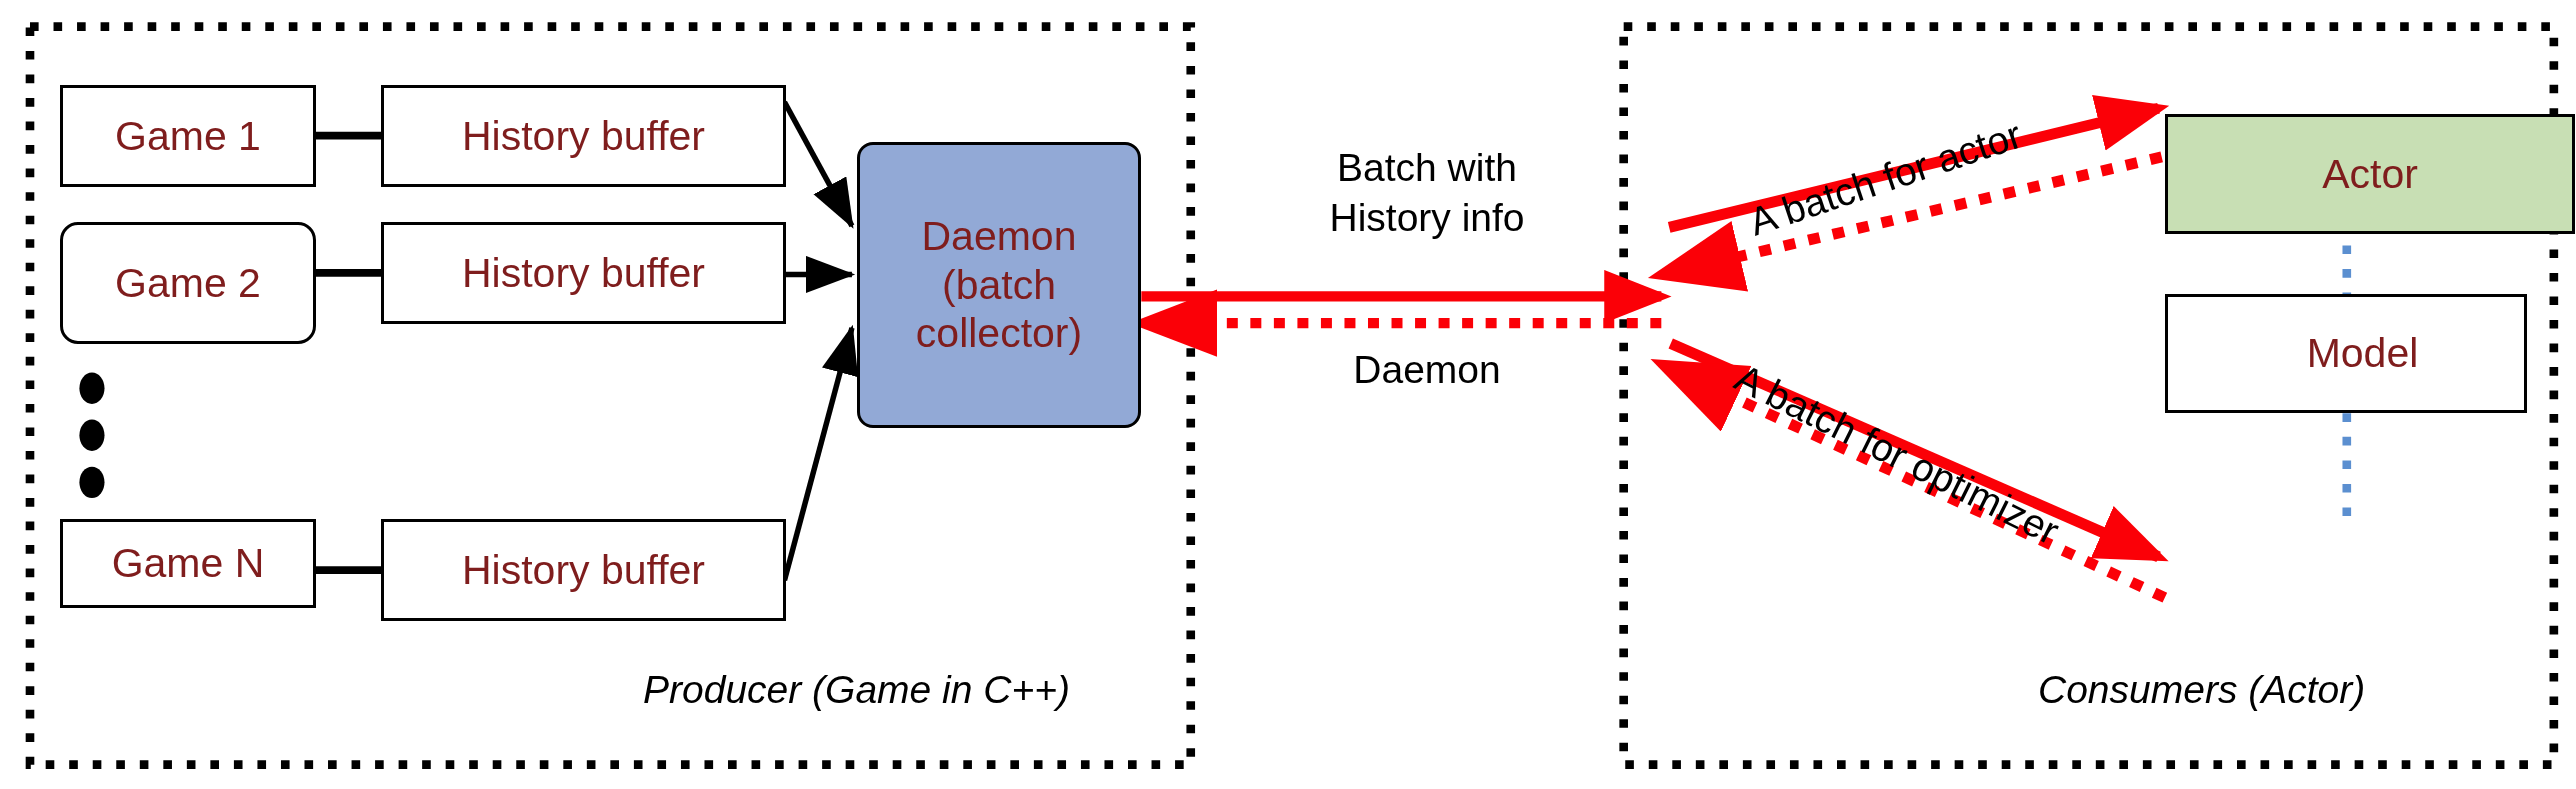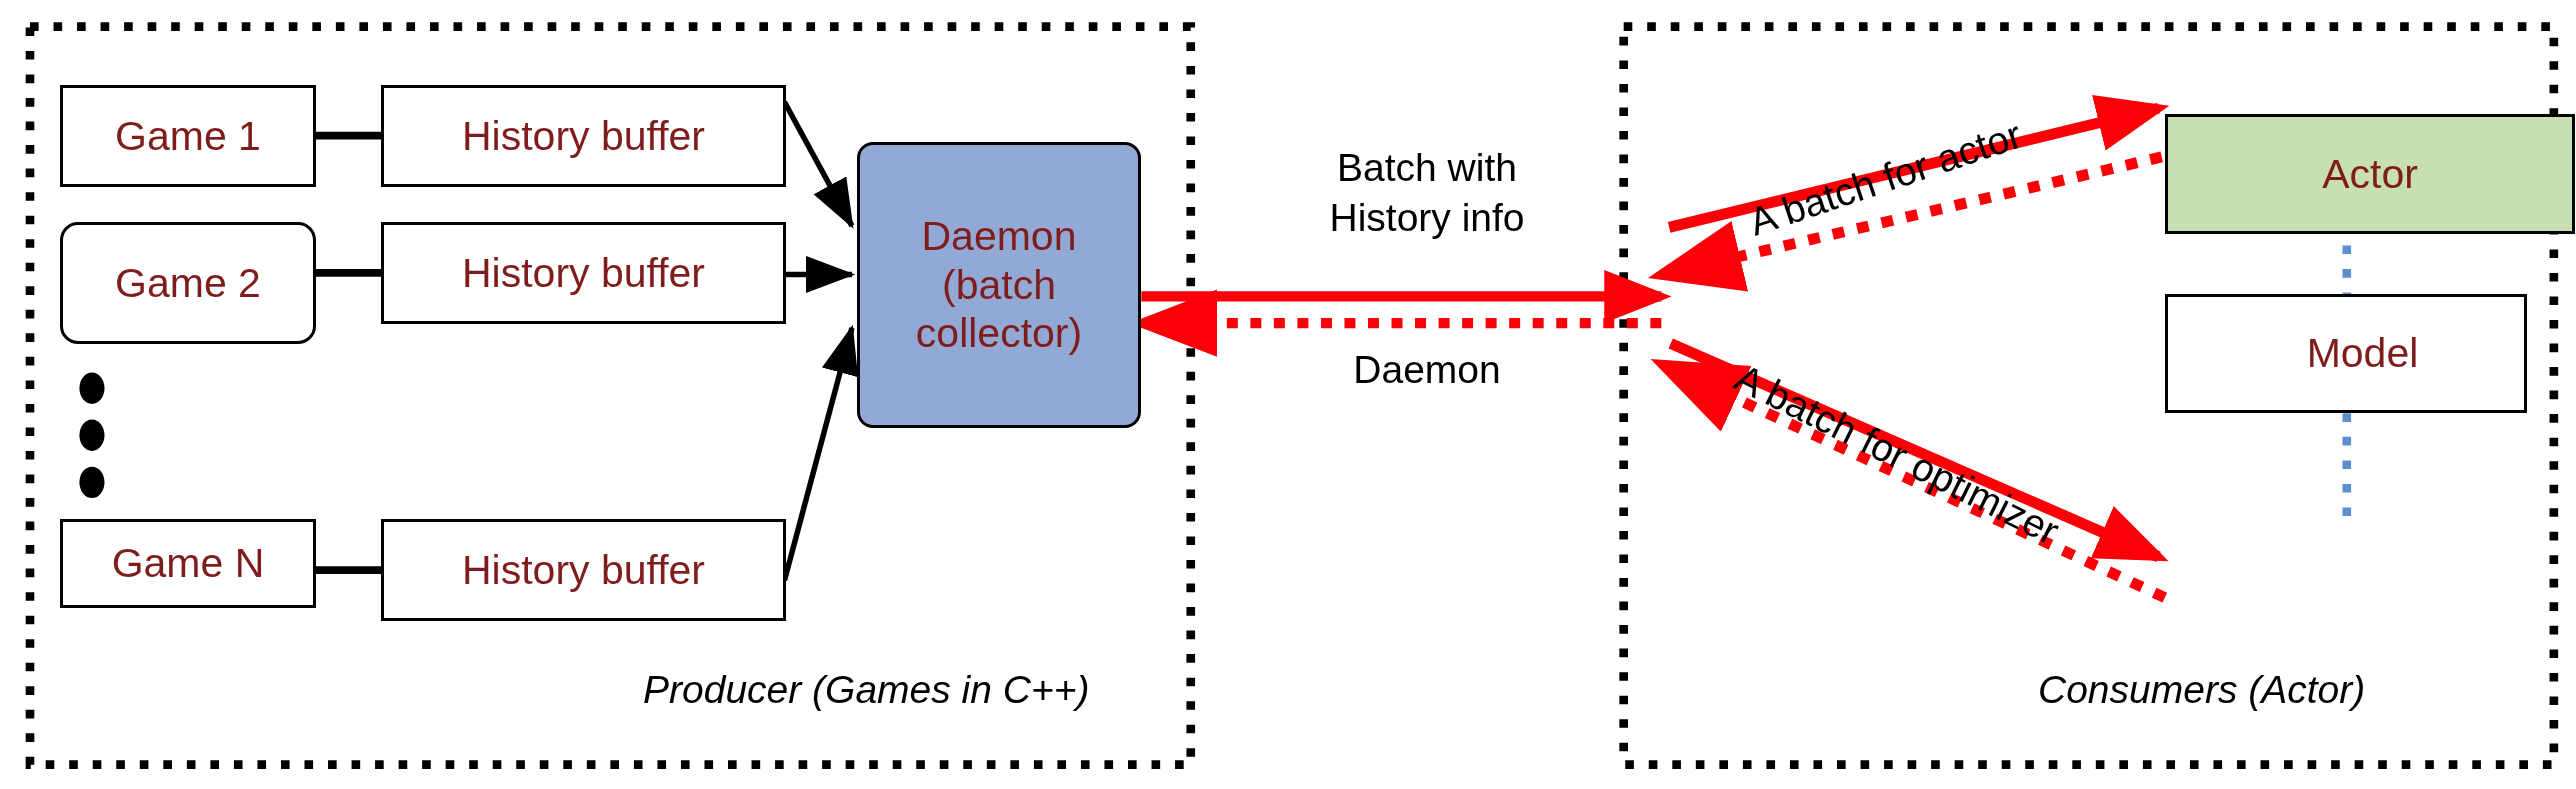--- a/index.html
+++ b/index.html
@@ -131,21 +131,21 @@
   <div class="node-box box-white" style="left:381px; top:519px; width:405px; height:102px;">
     <span>History buffer</span>
   </div>
 
   <div class="node-box" style="left:857px; top:142px; width:284px; height:286px; background:#92a9d6;border-radius:16px;">
     <span>Daemon
 (batch
 collector)</span>
   </div>
 
-  <div class="panel-caption" style="left:643px; top:668px;">Producer (Games in C++)</div>
+  <div class="panel-caption" style="left:643px; top:668px;">Producer (Game in C++)</div>
 
   <div class="edge-label" style="left:1278px; top:143px; width:298px;">Batch with
 History info</div>
 
   <div class="edge-label" style="left:1278px; top:345px; width:298px;">Daemon</div>
 
   <div class="node-box" style="left:2165px; top:78px; width:410px; height:120px; background:#c8dfb4;margin-top:36px;">
     <span>Actor</span>
   </div>
 

